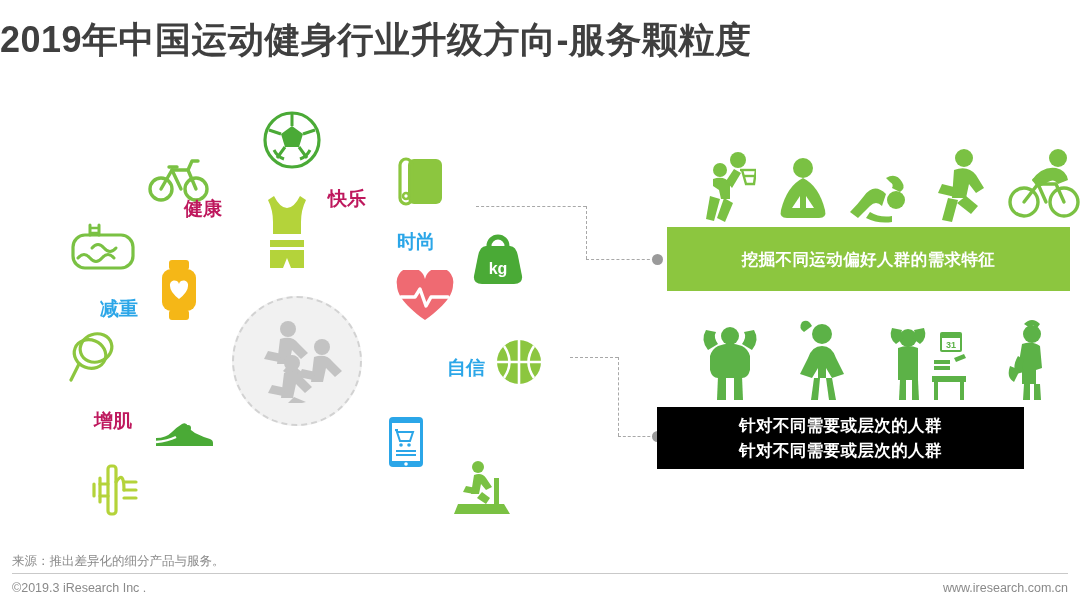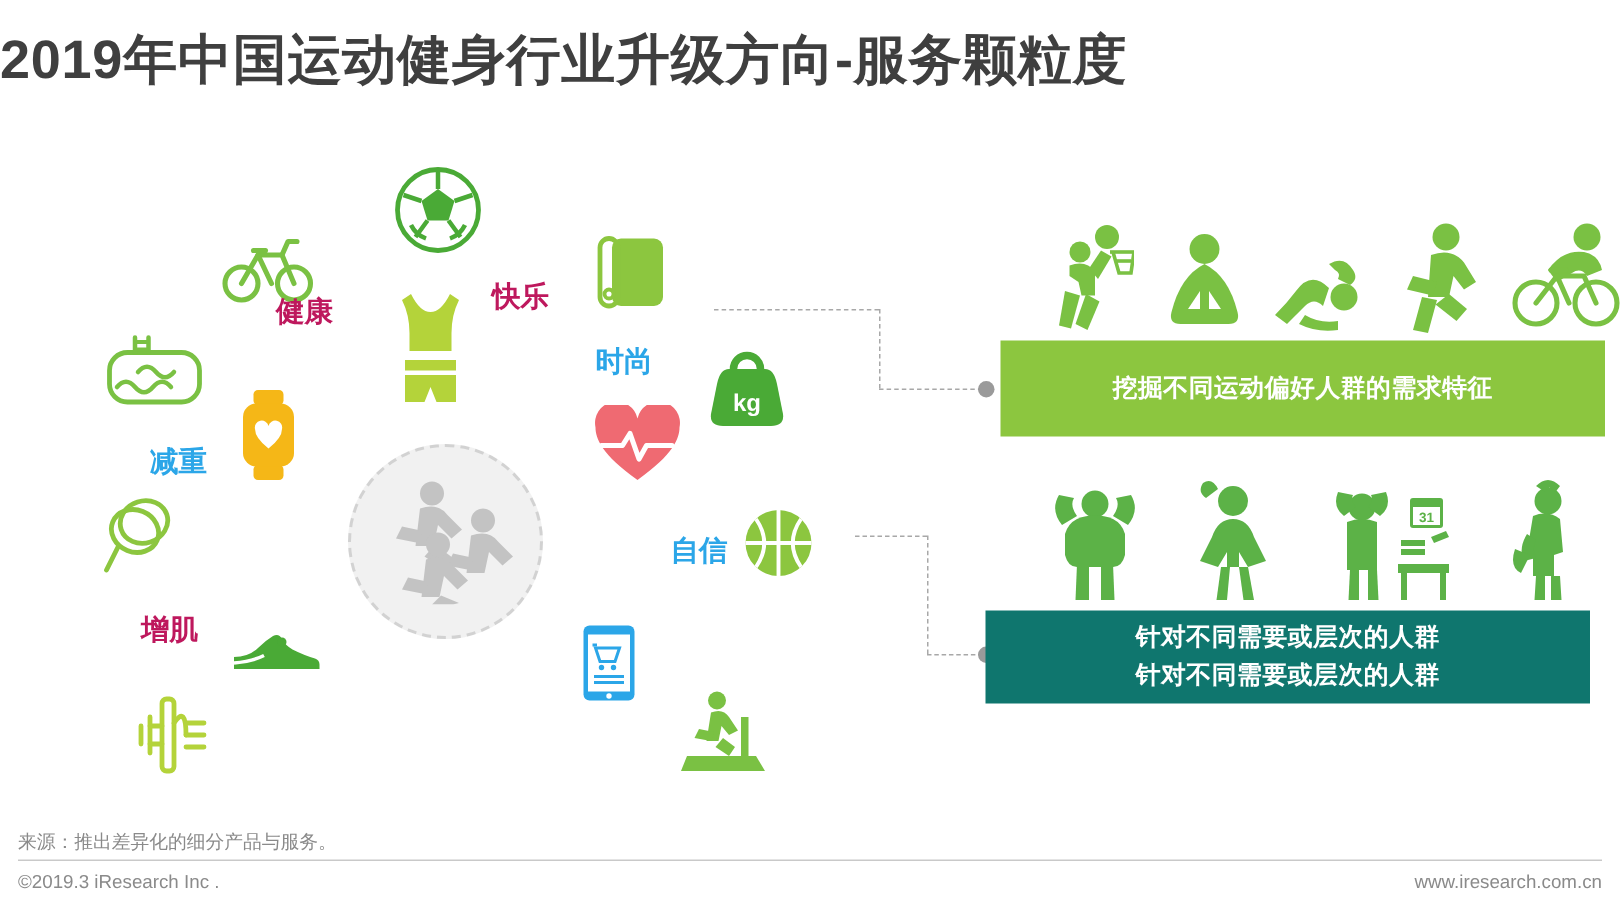--- a/index.html
+++ b/index.html
@@ -61,21 +61,21 @@
     align-items: center;
     justify-content: center;
     color: #ffffff;
     font-weight: bold;
     font-size: 16.5px;
     line-height: 1.5;
     text-align: center;
     letter-spacing: 0.4px;
   }
   #callout-1 { left: 657px; top: 227px; width: 403px; height: 64px; background: #8cc63f; margin-left: 10px; }
-  #callout-2 { left: 657px; top: 407px; width: 403px; height: 62px; background: #0f766e; }
+  #callout-2 { left: 657px; top: 407px; width: 367px; height: 62px; background: #000000; }
 
   
   .dot {
     position: absolute;
     width: 11px; height: 11px;
     border-radius: 50%;
     background: #9a9a9a;
   }
 
   
@@ -113,21 +113,21 @@
   }
   .footer-url {
     position: absolute;
     right: 12px; top: 581px;
     font-size: 12.5px;
     color: #8a8a8a;
     white-space: nowrap;
   }
 
   
-  .figrow { position: absolute; display: flex; align-items: flex-start; text-decoration: underline; }
+  .figrow { position: absolute; display: flex; align-items: flex-end; text-decoration: underline; }
 </style>
 </head>
 <body>
 
 <div id="page">
 
   <div class="title">2019年中国运动健身行业升级方向-服务颗粒度</div>
 
   <div class="node" style="left:148px;top:155px;">
     <svg width="62" height="48" viewBox="0 0 62 48">

